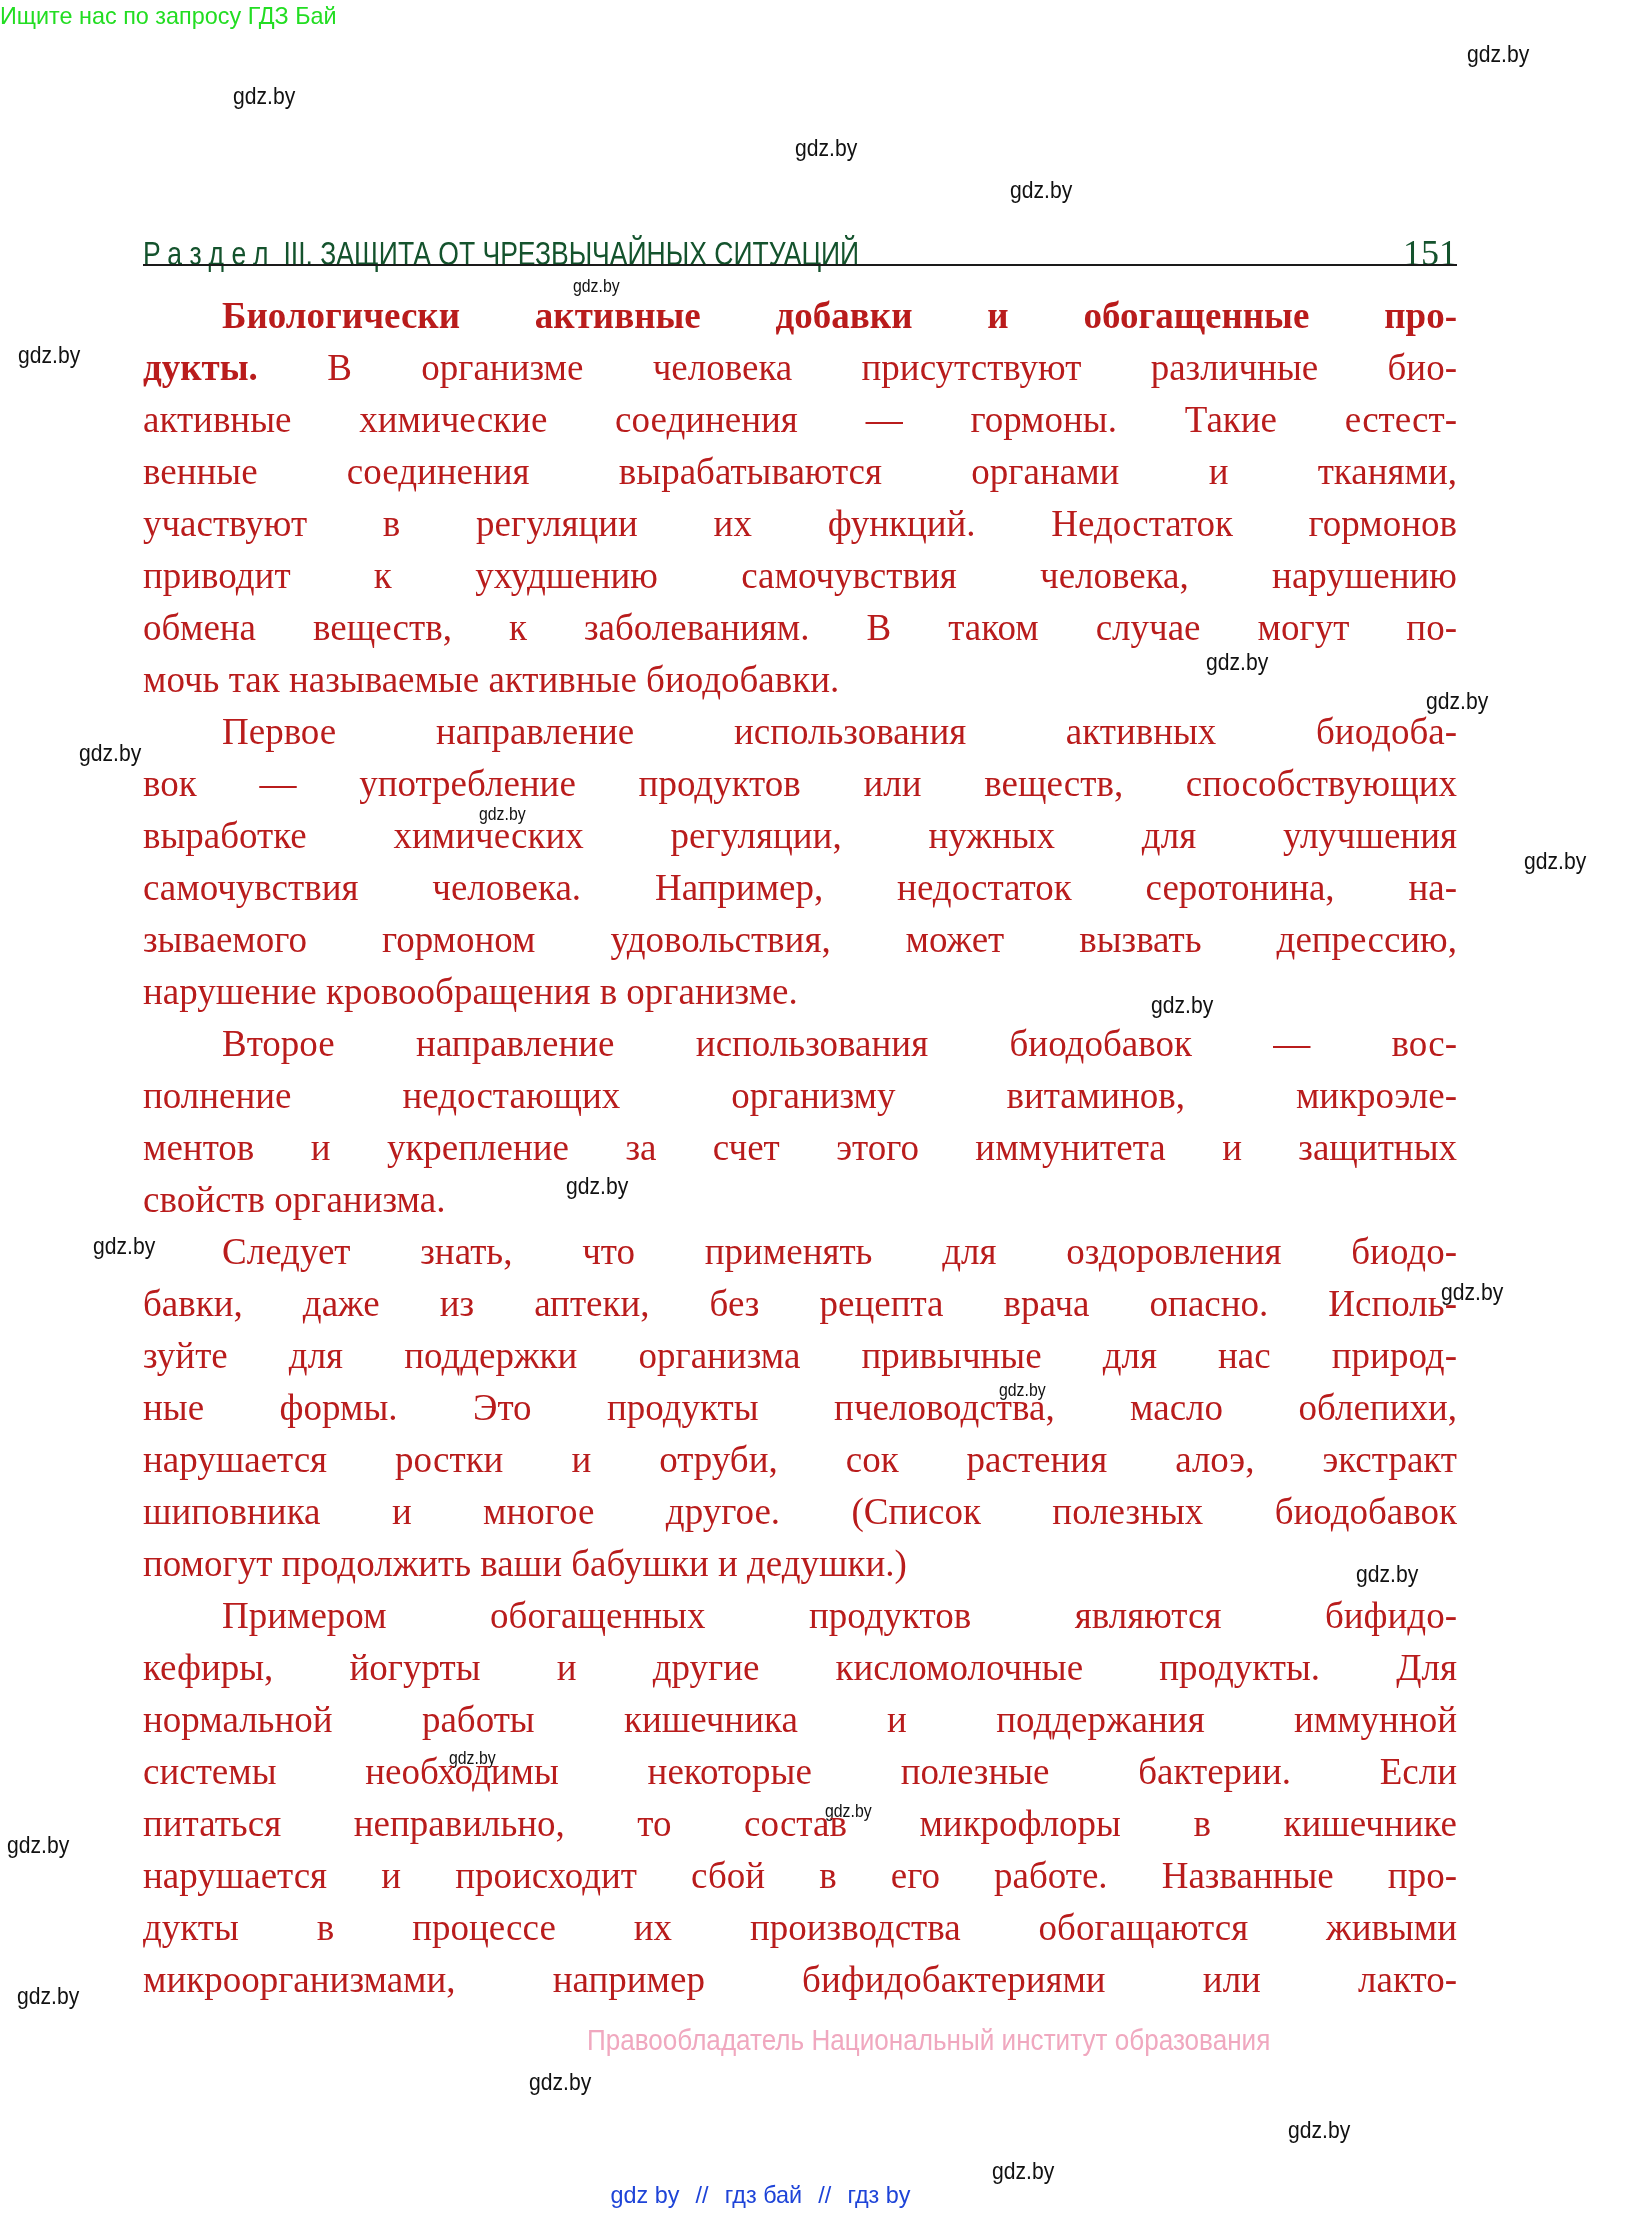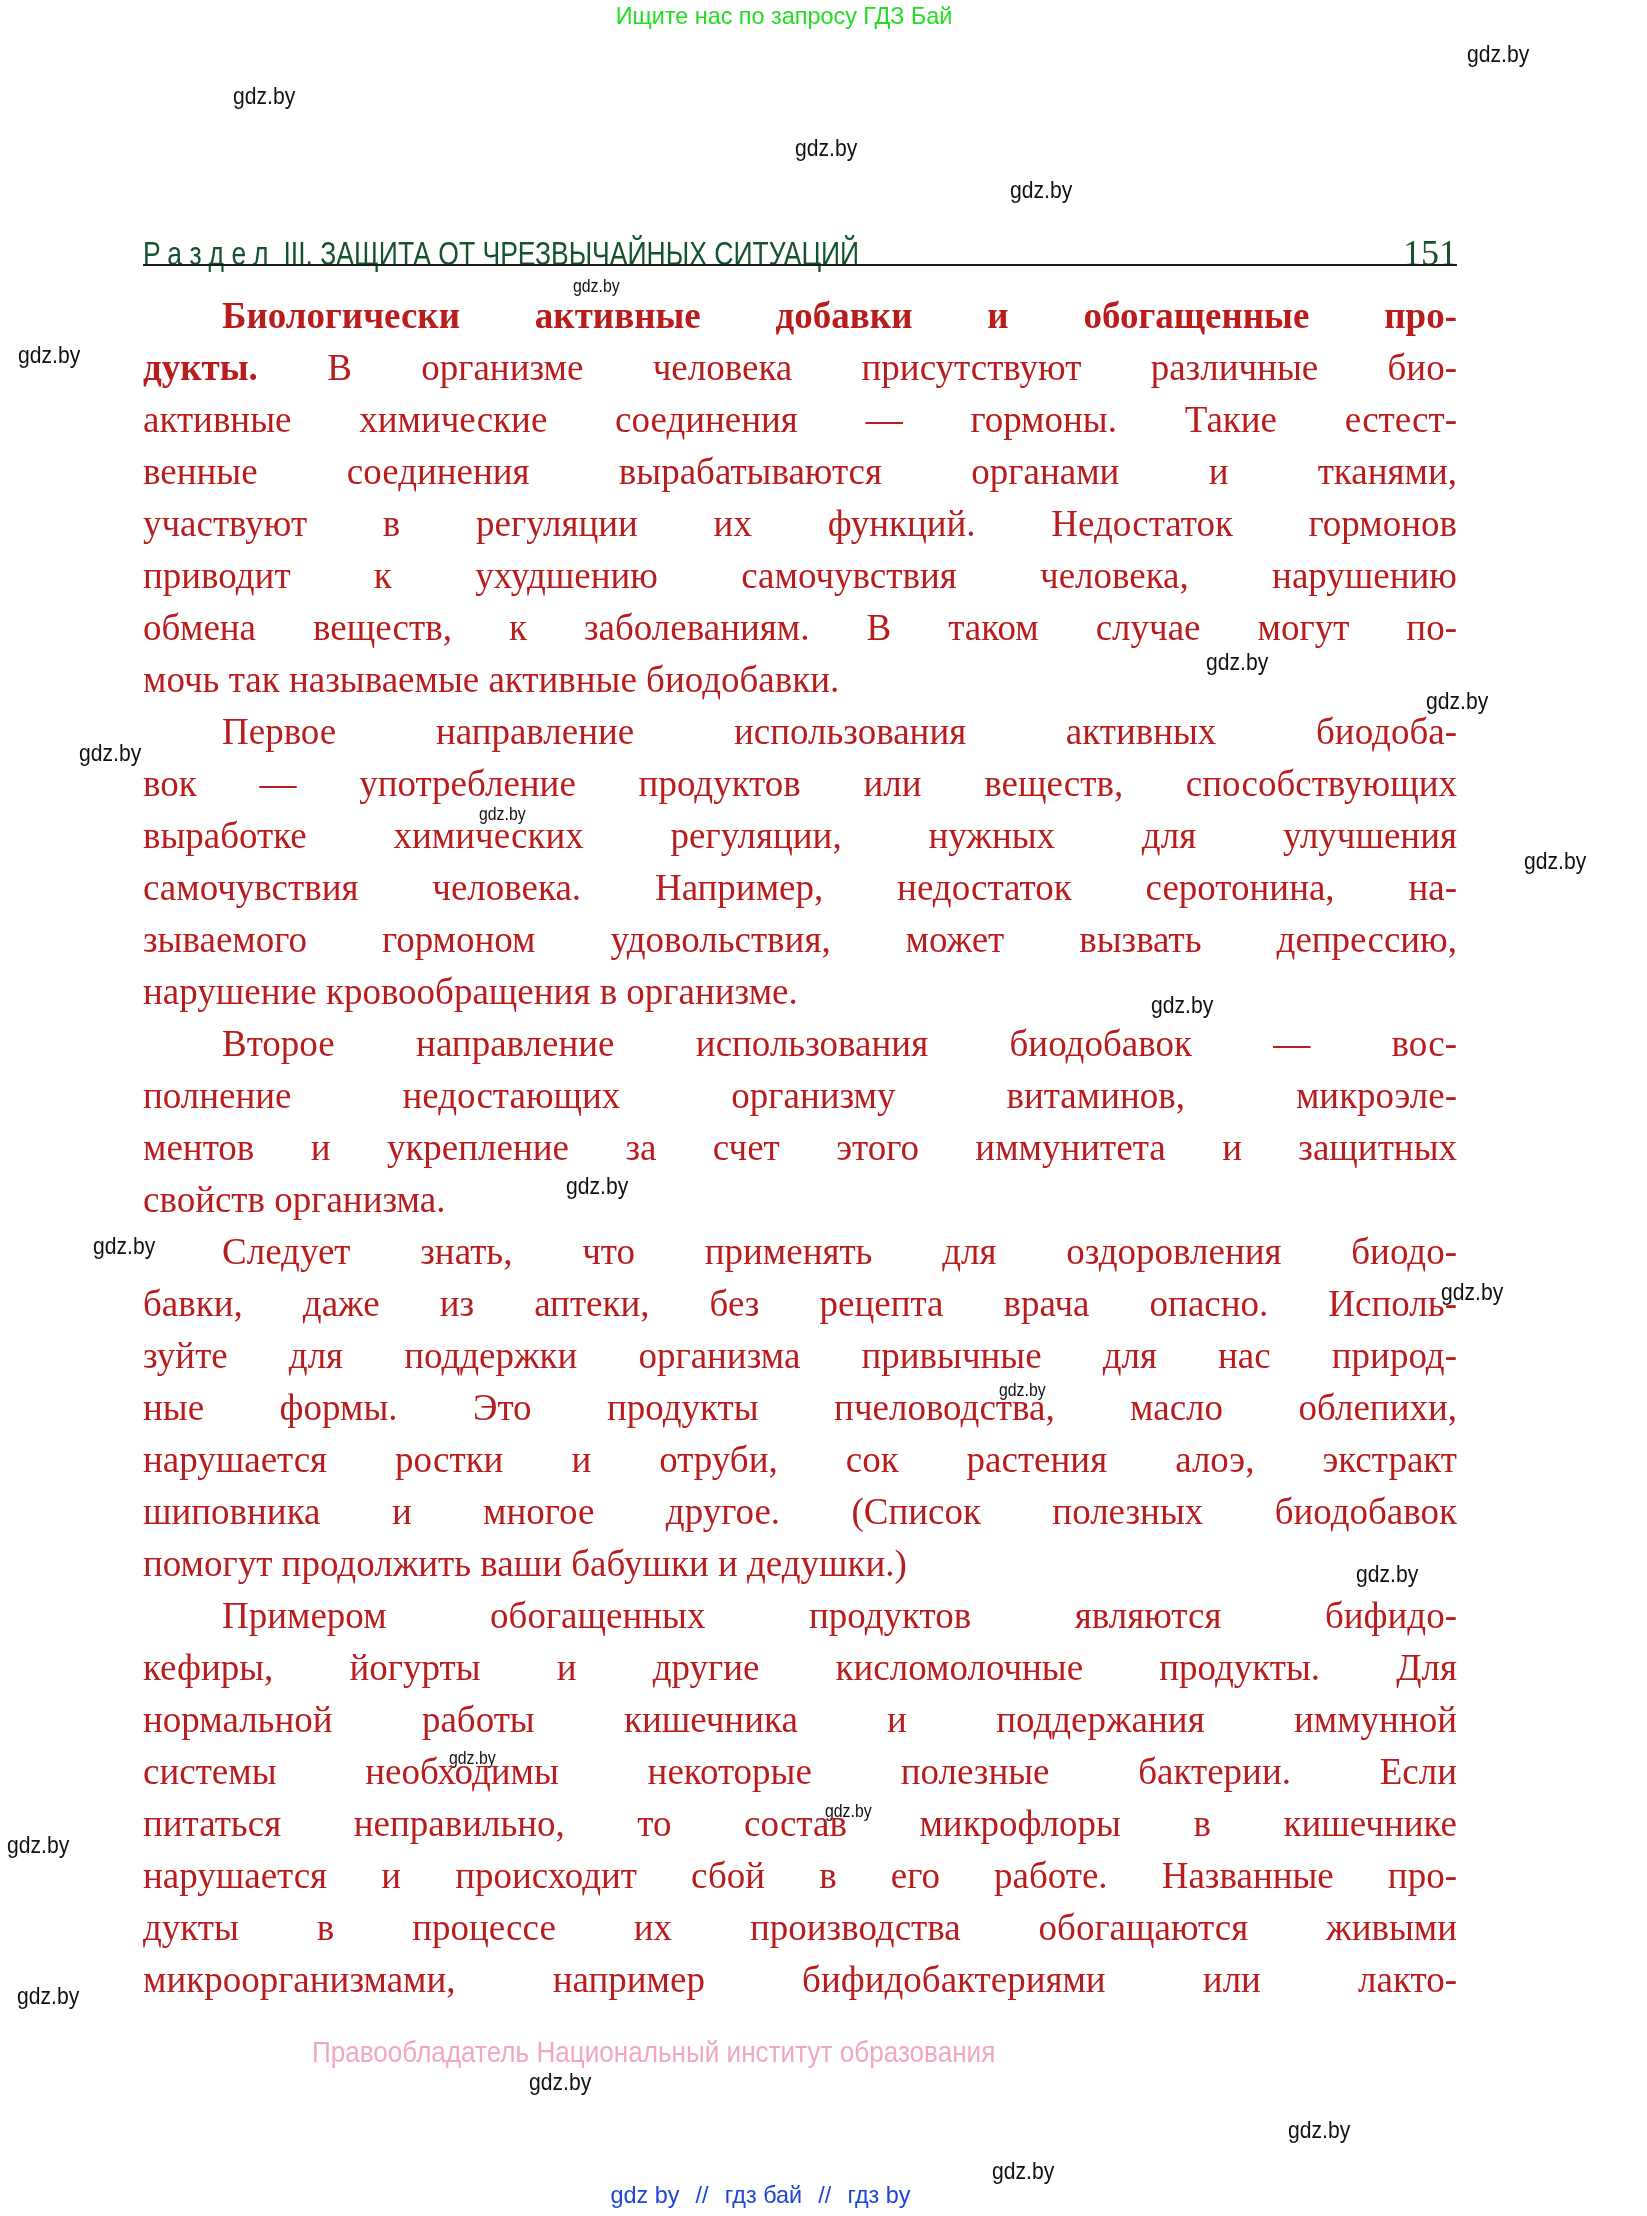--- a/index.html
+++ b/index.html
@@ -1,35 +1,35 @@
 <!DOCTYPE html>
 <html style="font-size:13px"><head>
 <meta charset="utf-8">
 <style>
   html, body { margin: 0; padding: 0; background: #ffffff; }
   body { width: 1648px; height: 2216px; position: relative; overflow: hidden; }
   .abs { position: absolute; white-space: nowrap; }
-  .topbanner { left: 0; width: 1568px; top: 3.2px; text-align: center;
+  .topbanner { left: 0; width: 1568px; top: 3.2px; 
     font-family: "Liberation Sans", sans-serif; font-size: 23.4px; color: #22dd22; }
   .wm { font-family: "Liberation Sans", sans-serif; color: #111; font-size: 24px; transform: scaleX(0.88); transform-origin: left top; }
   .wm.small { font-size: 18px; }
   .runhead { left: 143px; top: 218px; width: 1314px; height: 39px;
     font-family: "Liberation Sans", sans-serif; font-size: 34px; color: #14532d; margin-top: 16px; }
   .runhead .section { position: absolute; left: 0; top: 0; transform: scaleX(0.78); transform-origin: left top; white-space: nowrap; }
   .runhead .section .spaced { letter-spacing: 9.7px; }
   .runhead .pageno { position: absolute; right: 0; top: -1.6px; font-family: "Liberation Serif", serif; font-size: 36px; }
   .rule { left: 143px; top: 264px; width: 1314px; height: 2.4px; background: #1a1a1a; }
   .body { left: 143px; top: 290px; width: 1314px;
     font-family: "Liberation Serif", "DejaVu Serif", serif; font-size: 37px; line-height: 52px; color: #b91c1c; }
   .line { display: block; height: 52px; text-align: justify; text-align-last: justify; white-space: nowrap; overflow: visible; }
   .line.last { text-align-last: left; }
   .line.indent { padding-left: 79px; }
   .line b { font-weight: bold; }
-  .pink { left: 0; width: 1308px; top: 2024px; text-align: center;
-    font-family: "Liberation Sans", sans-serif; font-size: 29px; color: #f0a8bf; margin-top: 12px; }
+  .pink { left: 0; width: 1308px; top: 2024px; text-align: right;
+    font-family: "Liberation Sans", sans-serif; font-size: 29px; color: #f0a8bf; }
   .pink span { display: inline-block; transform: scaleX(0.9); }
   .bluefoot { left: 0; width: 1521px; top: 2182px; text-align: center;
     font-family: "Liberation Sans", sans-serif; font-size: 23.4px; color: #1e44d8; }
   .bluefoot .sep { margin: 0 9.7px; }
 </style>
 </head>
 <body>
 
 <div class="abs topbanner">Ищите нас по запросу ГДЗ Бай</div>
 

